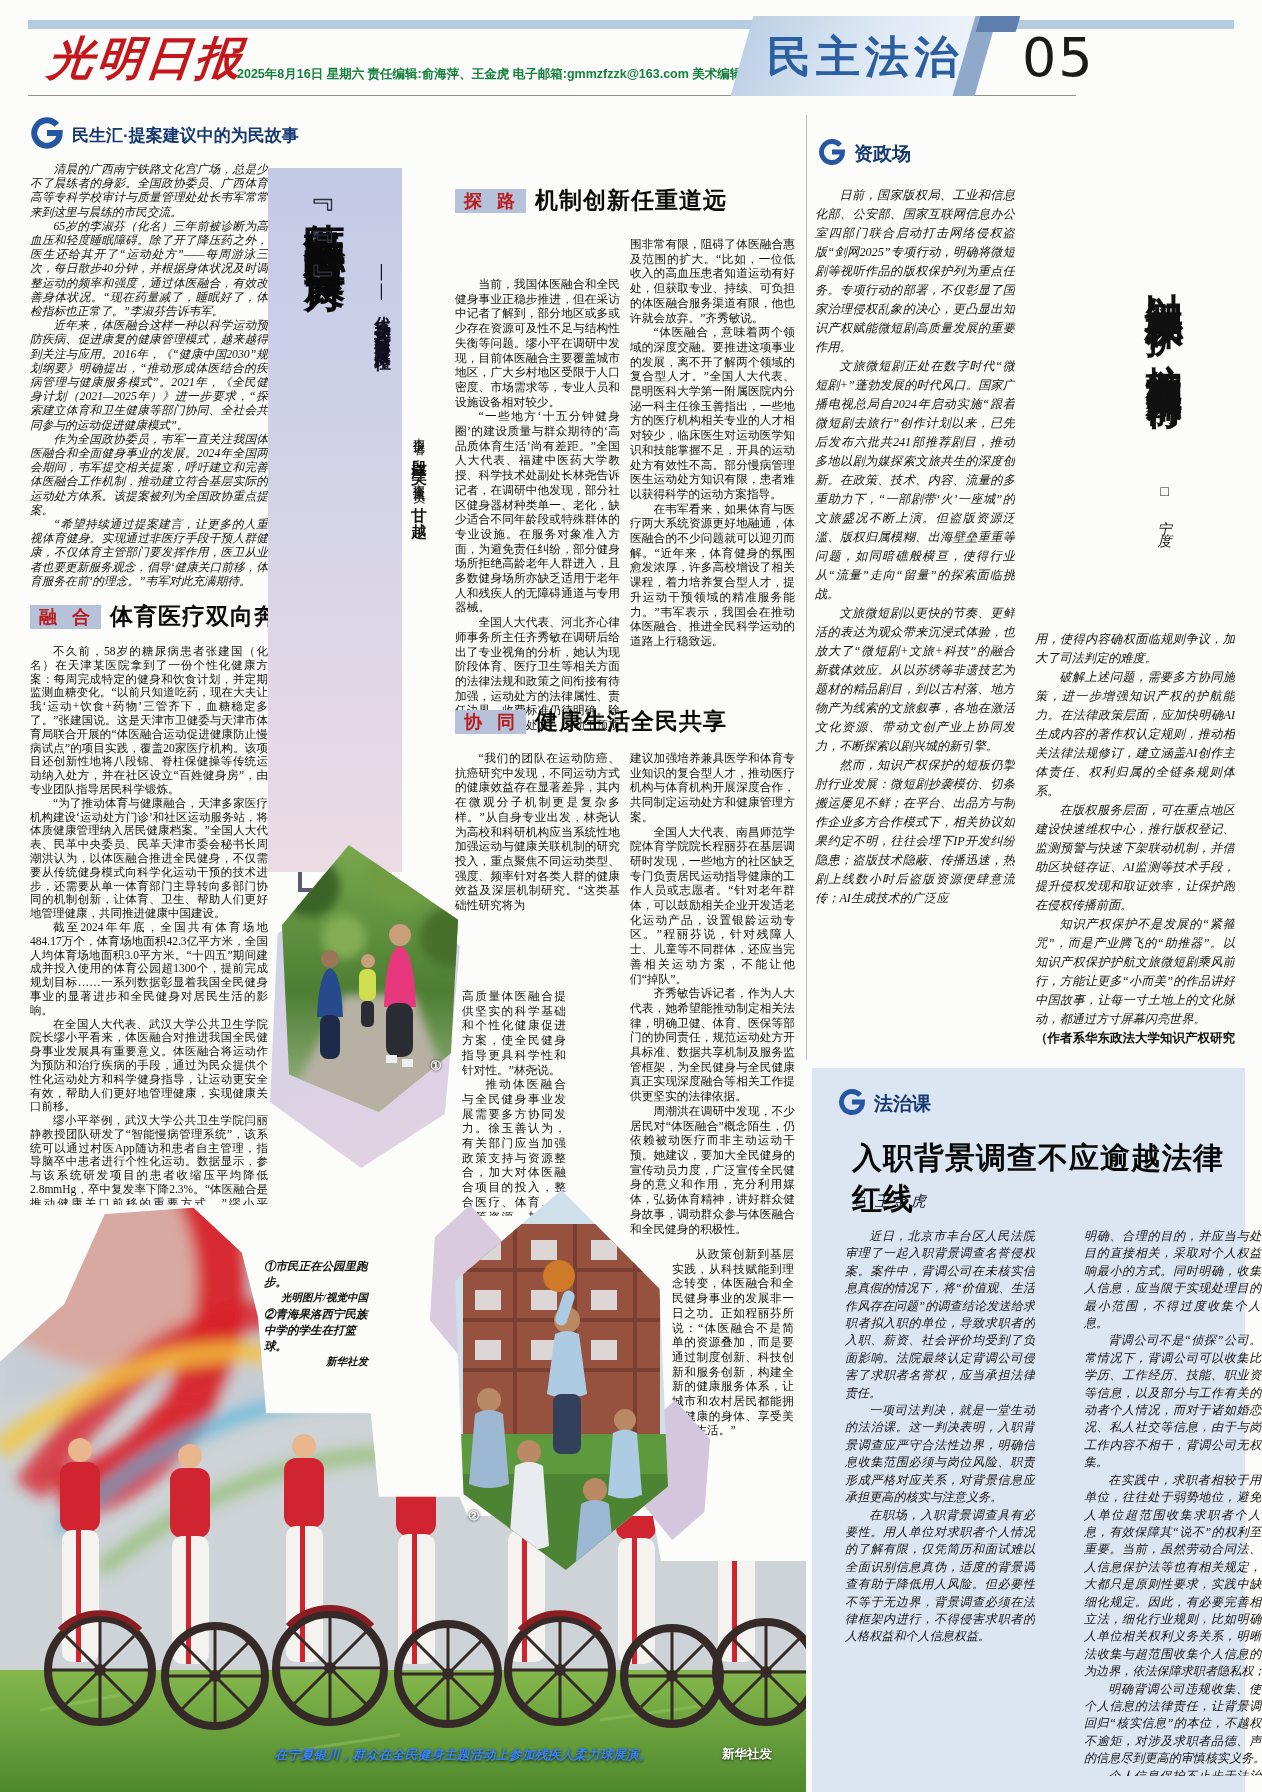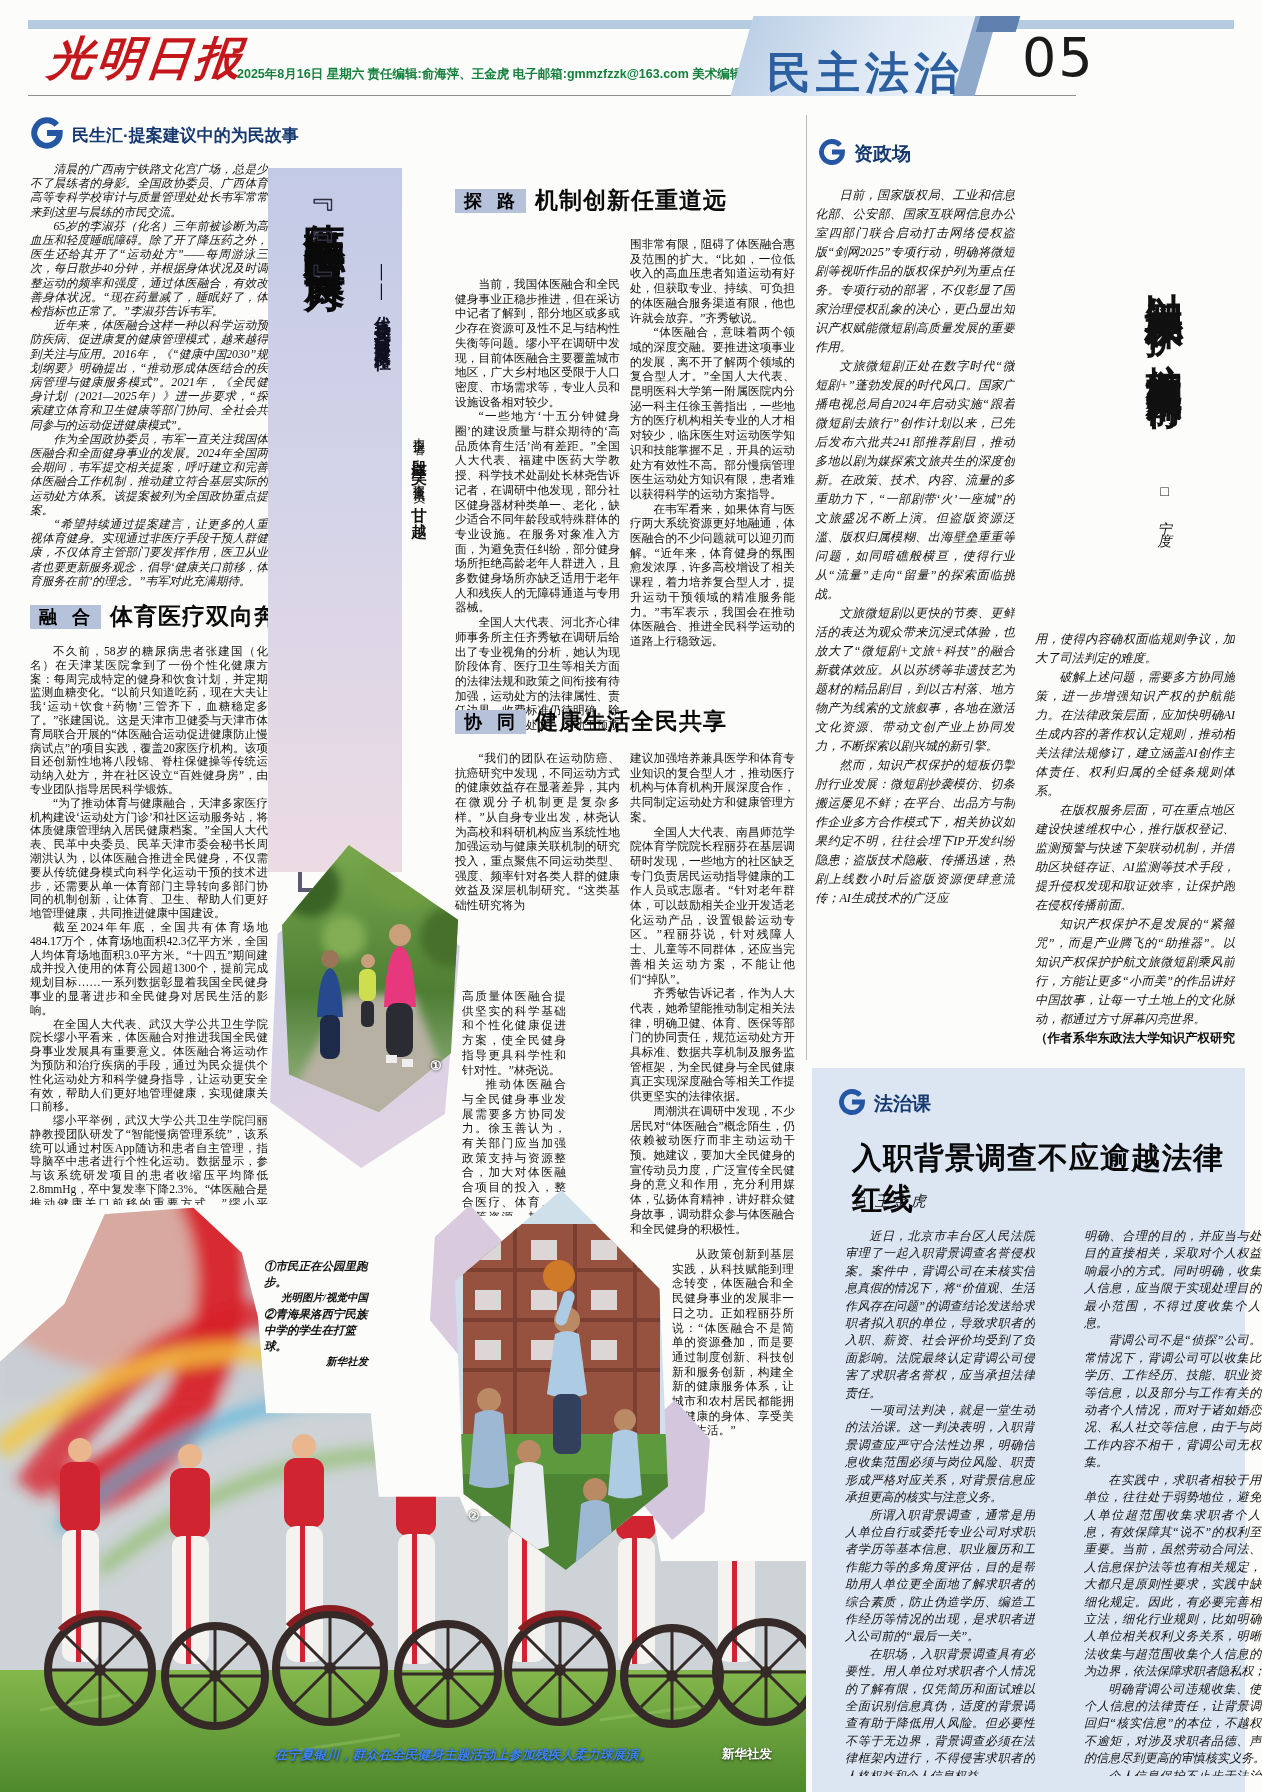--- a/index.html
+++ b/index.html
@@ -12,30 +12,30 @@
   
   .top-strip{left:28px;top:20px;width:1206px;height:9px;background:#b5cbe0;}
   .gm-logo{left:48px;top:28px;font-family:"DejaVu Serif",serif;font-style:italic;font-weight:900;
            font-size:46px;color:#c4171c;letter-spacing:3px;transform:skewX(-6deg);}
   .dateline{left:205px;top:66px;font-family:"Liberation Sans",sans-serif;font-weight:700;font-size:12.5px;color:#15803d;margin-left:32px;}
   .mast-rule{left:28px;top:95px;width:1048px;height:1px;background:#8f8f8f;}
   .banner-bg{left:742px;top:16px;width:236px;height:80px;transform:skewX(-16deg);
              background:linear-gradient(100deg,#bcd0e6,#dfe9f4 55%,#eef4fa);}
   .banner-accent{left:964px;top:16px;width:22px;height:80px;transform:skewX(-16deg);background:#8fa9cb;}
   .banner-accent2{left:978px;top:16px;width:40px;height:16px;transform:skewX(-16deg);background:#5f7fae;}
-  .banner-text{left:760px;top:44px;width:210px;text-align:center;font-family:"Liberation Sans",sans-serif;
+  .banner-text{left:760px;top:28px;width:210px;text-align:center;font-family:"Liberation Sans",sans-serif;
                font-weight:900;font-size:44px;color:#2b5f9f;letter-spacing:5px;}
   .page-num{left:1022px;top:26px;font-family:"DejaVu Sans",sans-serif;font-size:54px;color:#1a1a1a;letter-spacing:2px;}
   
   .col-head{display:flex;align-items:center;gap:8px;}
   .col-head .lbl{font-family:"Liberation Sans",sans-serif;font-weight:900;color:#14386f;}
   
   .ms-body{left:30px;top:163px;width:238px;height:432px;overflow:hidden;font-size:11.7px;line-height:14.2px;}
   .sec-head{display:flex;align-items:center;gap:9px;}
-  .tagbox{display:inline-block;background:#b6c1da;color:#000000;font-weight:900;
+  .tagbox{display:inline-block;background:#b6c1da;color:#b91c1c;font-weight:900;
           font-family:"Liberation Sans",sans-serif;font-size:18px;letter-spacing:5px;
           padding:3px 6px 3px 9px;line-height:1;}
   .sec-title{font-weight:900;font-size:23px;letter-spacing:1px;color:#0b0b0b;}
   .rh-body{left:30px;top:645px;width:238px;height:560px;overflow:hidden;font-size:11.5px;line-height:13.8px;}
   
   .hl-block{left:268px;top:168px;width:134px;height:704px;
             background:linear-gradient(180deg,#c3cae6 0%,#d3d3e8 45%,#ecdbe3 100%);}
   .hl-main{position:absolute;left:30px;top:18px;height:670px;writing-mode:vertical-rl;
            font-weight:900;font-size:42px;letter-spacing:4px;color:#0a0a0a;line-height:1.25;}
   .hl-main .br{font-weight:400;color:#2e2e3e;}
@@ -300,21 +300,20 @@
         <path d="M31.5 10.4 A 15 15 0 1 0 35 20 L 20 20" fill="none" stroke="#2456a4" stroke-width="7"></path>
       </svg>
   </span>
   <span class="lbl" style="font-size:19px;">法治课</span>
 </div>
 <div class="abs fz-hl">入职背景调查不应逾越法律红线</div>
 <div class="abs fz-au">□ 王金虎</div>
 <div class="abs fz-col" style="left:845px;top:1228px;width:190px;height:548px;">
   <p>近日，北京市丰台区人民法院审理了一起入职背景调查名誉侵权案。案件中，背调公司在未核实信息真假的情况下，将“价值观、生活作风存在问题”的调查结论发送给求职者拟入职的单位，导致求职者的入职、薪资、社会评价均受到了负面影响。法院最终认定背调公司侵害了求职者名誉权，应当承担法律责任。</p>
   <p>一项司法判决，就是一堂生动的法治课。这一判决表明，入职背景调查应严守合法性边界，明确信息收集范围必须与岗位风险、职责形成严格对应关系，对背景信息应承担更高的核实与注意义务。</p>
-  <p>所谓入职背景调查，通常是用人单位自行或委托专业公司对求职者学历等基本信息、职业履历和工作能力等的多角度评估，目的是帮助用人单位更全面地了解求职者的综合素质，防止伪造学历、编造工作经历等情况的出现，是求职者进入公司前的“最后一关”。</p>
   <p>在职场，入职背景调查具有必要性。用人单位对求职者个人情况的了解有限，仅凭简历和面试难以全面识别信息真伪，适度的背景调查有助于降低用人风险。但必要性不等于无边界，背景调查必须在法律框架内进行，不得侵害求职者的人格权益和个人信息权益。</p>
 
 </div>
 <div class="abs fz-col" style="left:1084px;top:1228px;width:190px;height:548px;">
   <p class="cont">明确、合理的目的，并应当与处理目的直接相关，采取对个人权益影响最小的方式。同时明确，收集个人信息，应当限于实现处理目的的最小范围，不得过度收集个人信息。</p>
   <p>背调公司不是“侦探”公司。通常情况下，背调公司可以收集比如学历、工作经历、技能、职业资格等信息，以及部分与工作有关的劳动者个人情况，而对于诸如婚恋状况、私人社交等信息，由于与岗位工作内容不相干，背调公司无权收集。</p>
   <p>在实践中，求职者相较于用人单位，往往处于弱势地位，避免用人单位超范围收集求职者个人信息，有效保障其“说不”的权利至关重要。当前，虽然劳动合同法、个人信息保护法等也有相关规定，但大都只是原则性要求，实践中缺乏细化规定。因此，有必要完善相关立法，细化行业规则，比如明确用人单位相关权利义务关系，明晰合法收集与超范围收集个人信息的行为边界，依法保障求职者隐私权；</p>
   <p>明确背调公司违规收集、使用个人信息的法律责任，让背景调查回归“核实信息”的本位，不越权、不逾矩，对涉及求职者品德、声誉的信息尽到更高的审慎核实义务。</p>
   <p>个人信息保护不止步于法治约束，更需要每个市场主体的自觉。唯有守好法律红线，入职背景调查才能既帮助用人单位把好用人关，也让求职者体面、安心地迈过入职“最后一关”。</p>
 </div>

